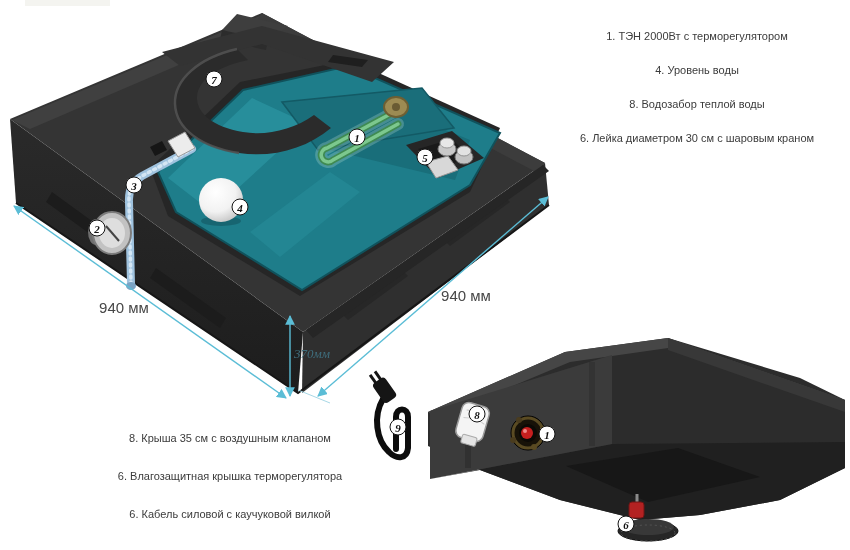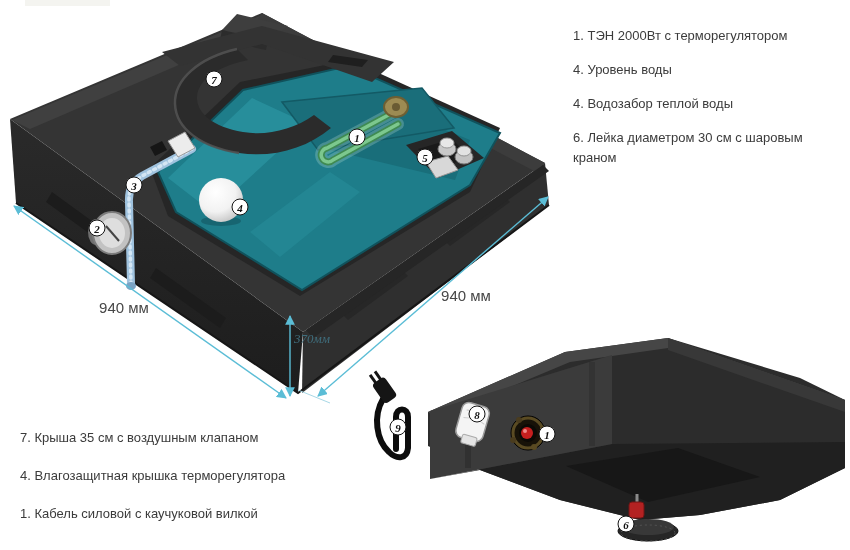--- a/index.html
+++ b/index.html
@@ -3,21 +3,21 @@
 <meta charset="utf-8">
 <style>
   html,body{margin:0;padding:0;}
   body{
     width:850px;height:550px;position:relative;overflow:hidden;
     background:#ffffff;
     font-family:"Liberation Sans", sans-serif;
   }
   #stage{position:absolute;left:0;top:0;width:850px;height:550px;}
   svg{position:absolute;left:0;top:0;}
-  .legend{position:absolute;color:#3b3b3b;font-size:13px;line-height:20px;}
+  .legend{position:absolute;color:#3b3b3b;font-size:11px;line-height:20px;text-align:center;}
   .legend .legend-item{margin-bottom:14px;}
   .legend-bottom .legend-item{margin-bottom:18px;}
   .callout{
     position:absolute;width:17px;height:17px;border-radius:50%;
     background:#ffffff;border:1.4px solid #141414;
     display:flex;align-items:center;justify-content:center;
     transform:translate(-50%,-50%);
     font-family:"Liberation Serif", serif;font-style:italic;font-weight:700;
     font-size:11px;color:#111;box-sizing:border-box;
   }
@@ -178,40 +178,40 @@
       <rect x="629" y="502" width="15" height="16" rx="3" fill="#b32222" stroke="#6e1414"></rect>
       <ellipse cx="648" cy="531" rx="30" ry="10" fill="#262626" stroke="#0f0f0f"></ellipse>
       <ellipse cx="648" cy="527" rx="26" ry="8" fill="#383838"></ellipse>
       <ellipse cx="648" cy="533" rx="27" ry="8" fill="none" stroke="#555555" stroke-dasharray="2 3"></ellipse>
     </g>
   </g>
 </svg>
 
 <div class="dim-label" style="left:124px;top:307px;">940 мм</div>
 <div class="dim-label" style="left:466px;top:295px;">940 мм</div>
-<div class="dim-label vertical" style="left:312px;top:339px;">370мм</div>
+<div class="dim-label vertical" style="left:312px;top:354px;">370мм</div>
 
 <div class="callout" style="left:214px;top:79px;">7</div>
 <div class="callout" style="left:357px;top:137px;">1</div>
 <div class="callout" style="left:425px;top:157px;">5</div>
 <div class="callout" style="left:134px;top:185px;">3</div>
 <div class="callout" style="left:240px;top:207px;">4</div>
 <div class="callout" style="left:97px;top:228px;">2</div>
 
 <div class="callout" style="left:398px;top:427px;">9</div>
 <div class="callout" style="left:477px;top:414px;">8</div>
 <div class="callout" style="left:547px;top:434px;">1</div>
 <div class="callout" style="left:626px;top:524px;">6</div>
 
 <div class="legend legend-right" style="left:573px;top:26px;width:248px;">
   <div class="legend-item">1. ТЭН 2000Вт с терморегулятором</div>
   <div class="legend-item">4. Уровень воды</div>
-  <div class="legend-item">4. Водозабор теплой воды</div>
+  <div class="legend-item">8. Водозабор теплой воды</div>
   <div class="legend-item">6. Лейка диаметром 30 см с шаровым краном</div>
 </div>
 
 <div class="legend legend-bottom" style="left:20px;top:428px;width:420px;">
-  <div class="legend-item">7. Крыша 35 см с воздушным клапаном</div>
-  <div class="legend-item">4. Влагозащитная крышка терморегулятора</div>
-  <div class="legend-item">1. Кабель силовой с каучуковой вилкой</div>
+  <div class="legend-item">8. Крыша 35 см с воздушным клапаном</div>
+  <div class="legend-item">6. Влагозащитная крышка терморегулятора</div>
+  <div class="legend-item">6. Кабель силовой с каучуковой вилкой</div>
 </div>
 
 </div>
 
 </body></html>

